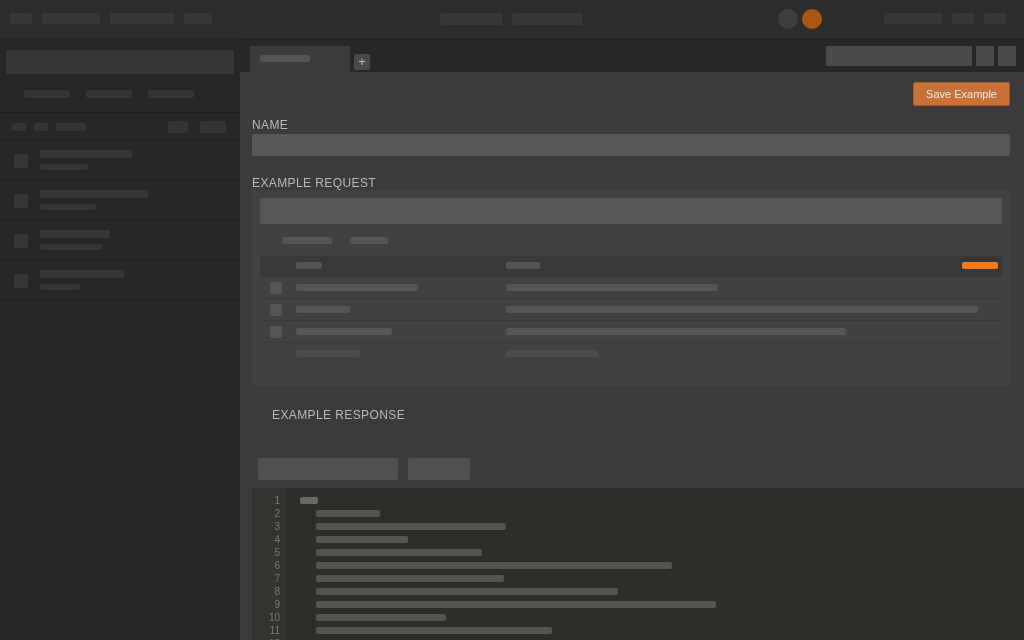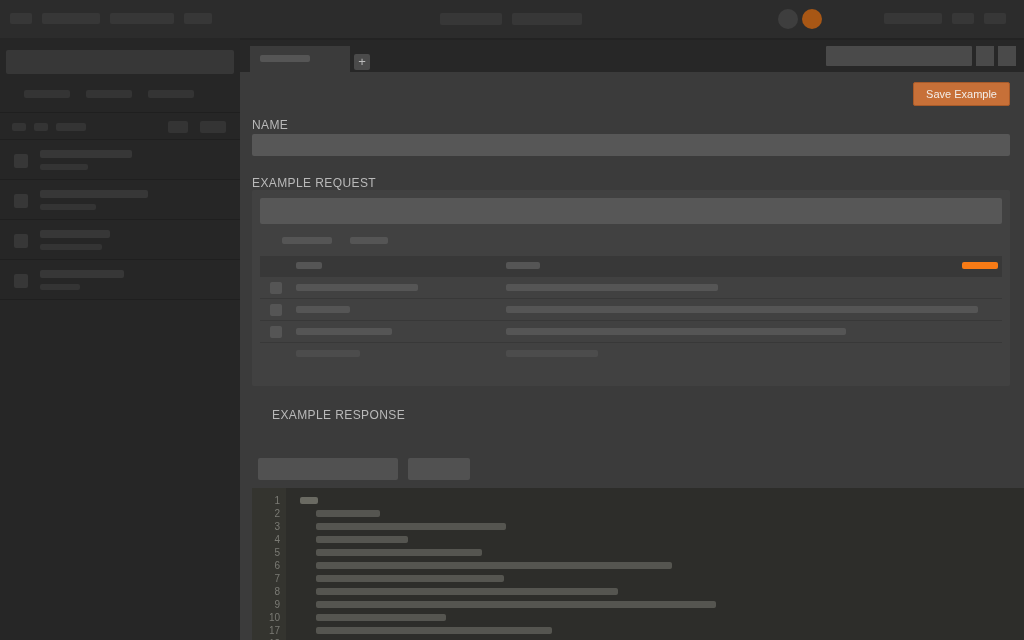--- a/index.html
+++ b/index.html
@@ -205,21 +205,21 @@
         <div>1</div>
           <div>2</div>
           <div>3</div>
           <div>4</div>
           <div>5</div>
           <div>6</div>
           <div>7</div>
           <div>8</div>
           <div>9</div>
           <div>10</div>
-          <div>17</div>
+          <div>11</div>
           <div>12</div>
       </div>
       <div class="codelines">
         <div class="ln">
             <span class="bar" style="left:8px; width:18px; background:#6a6a62;"></span>
           </div>
         <div class="ln">
             <span class="bar" style="left:24px; width:64px;"></span>
           </div>
         <div class="ln">

